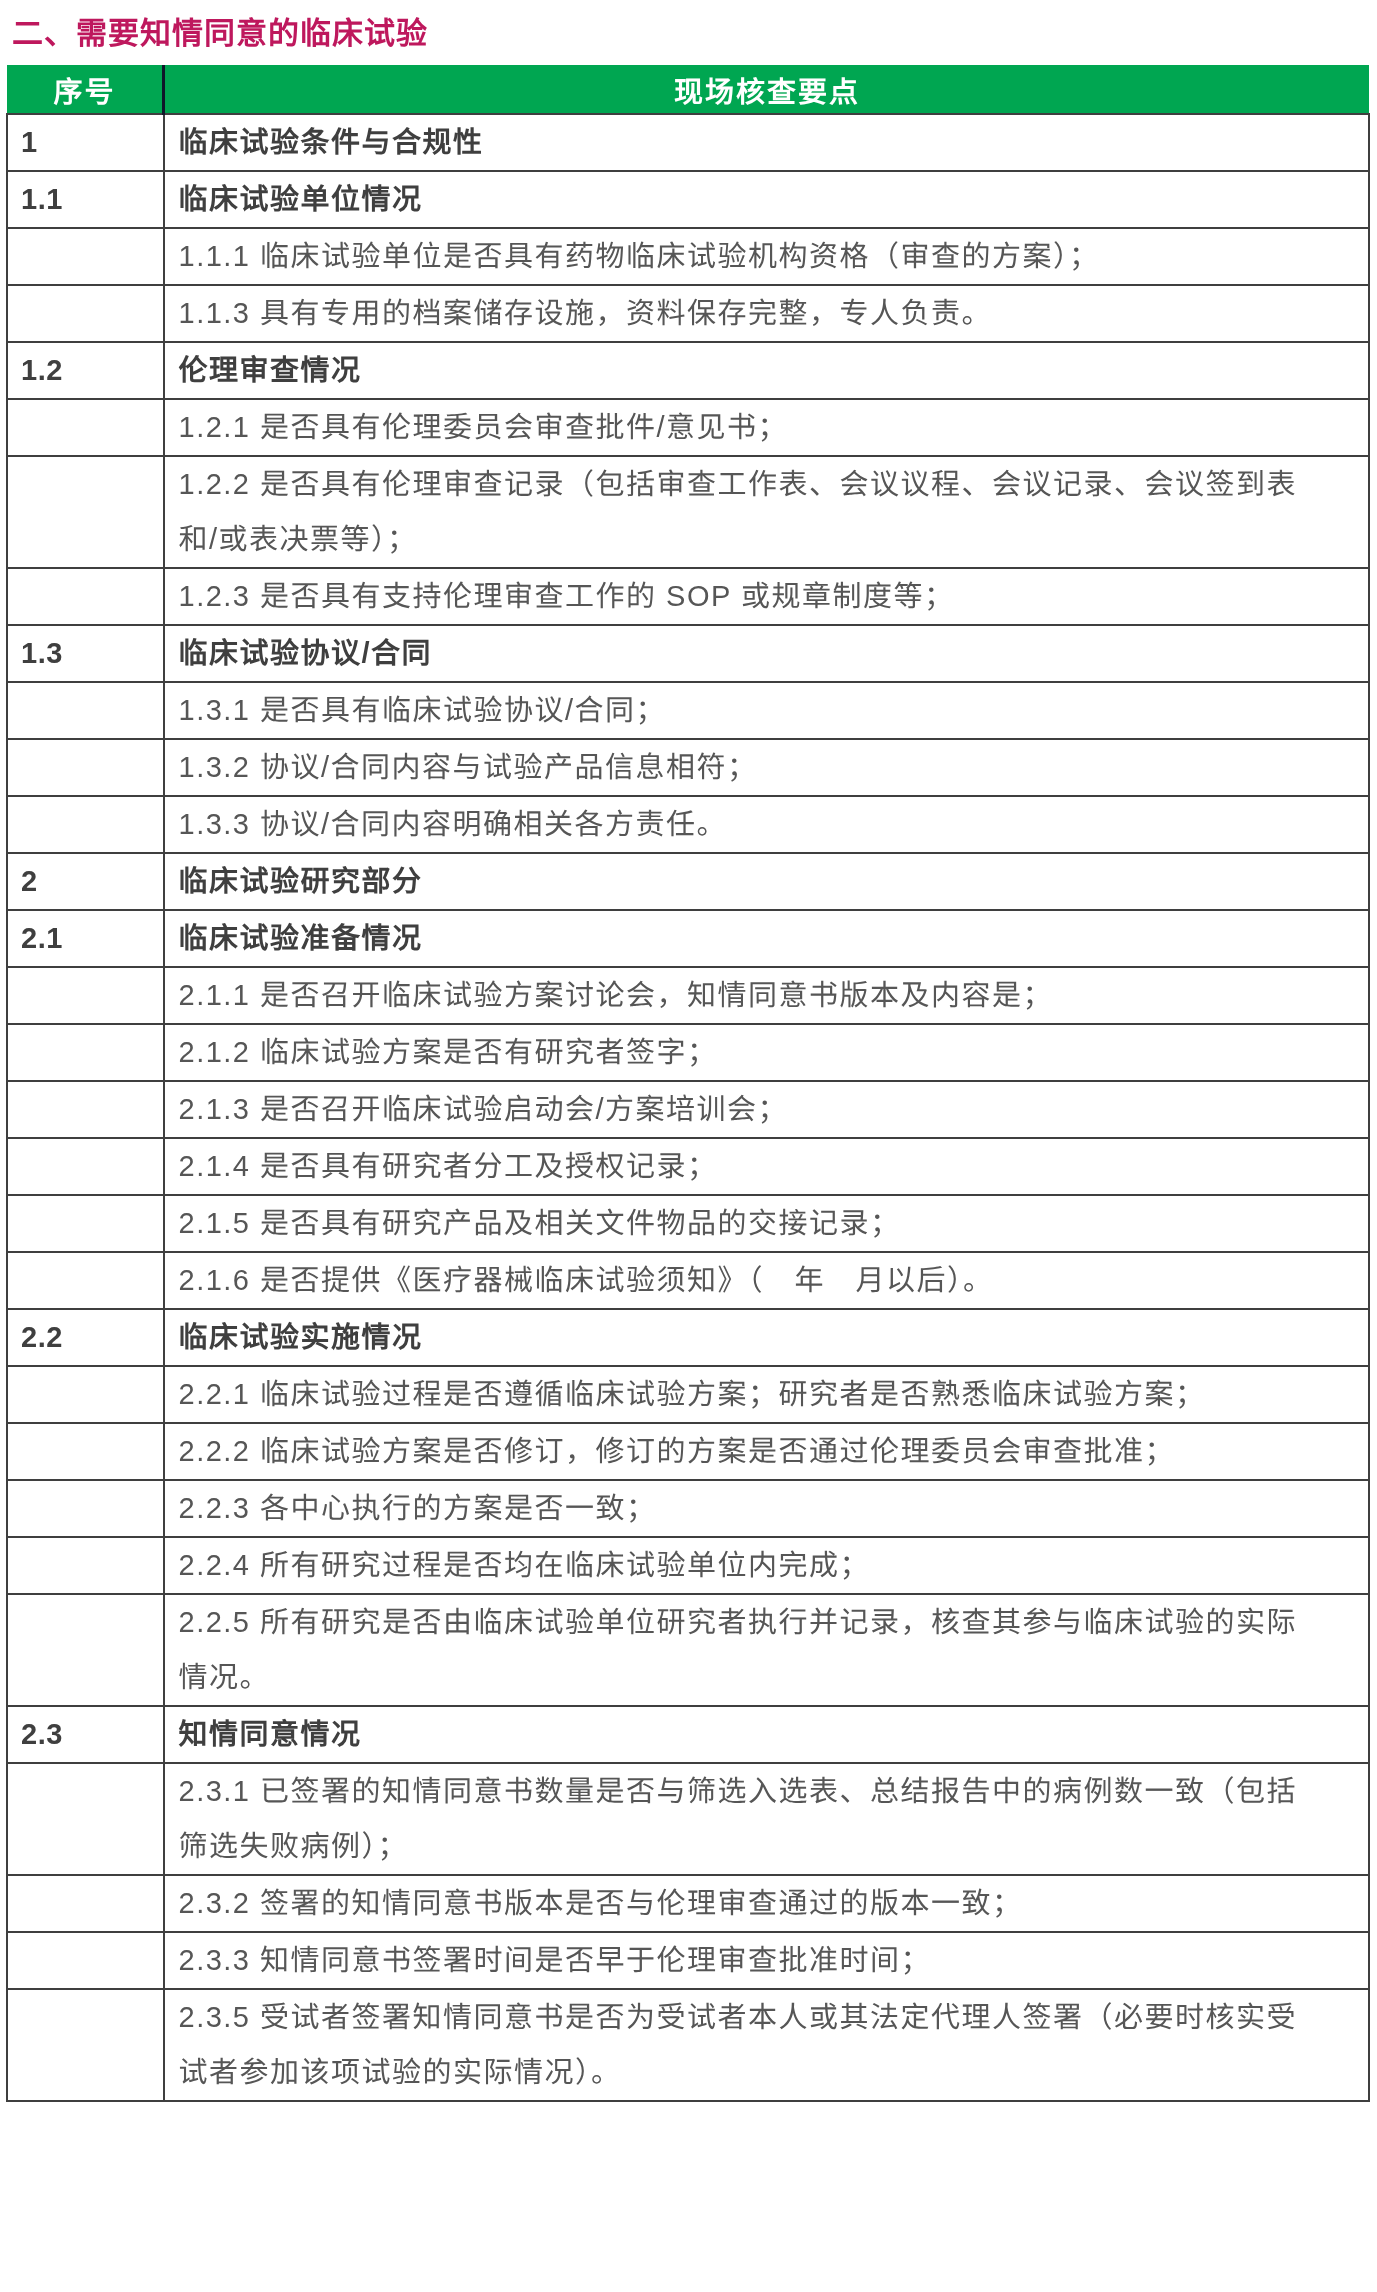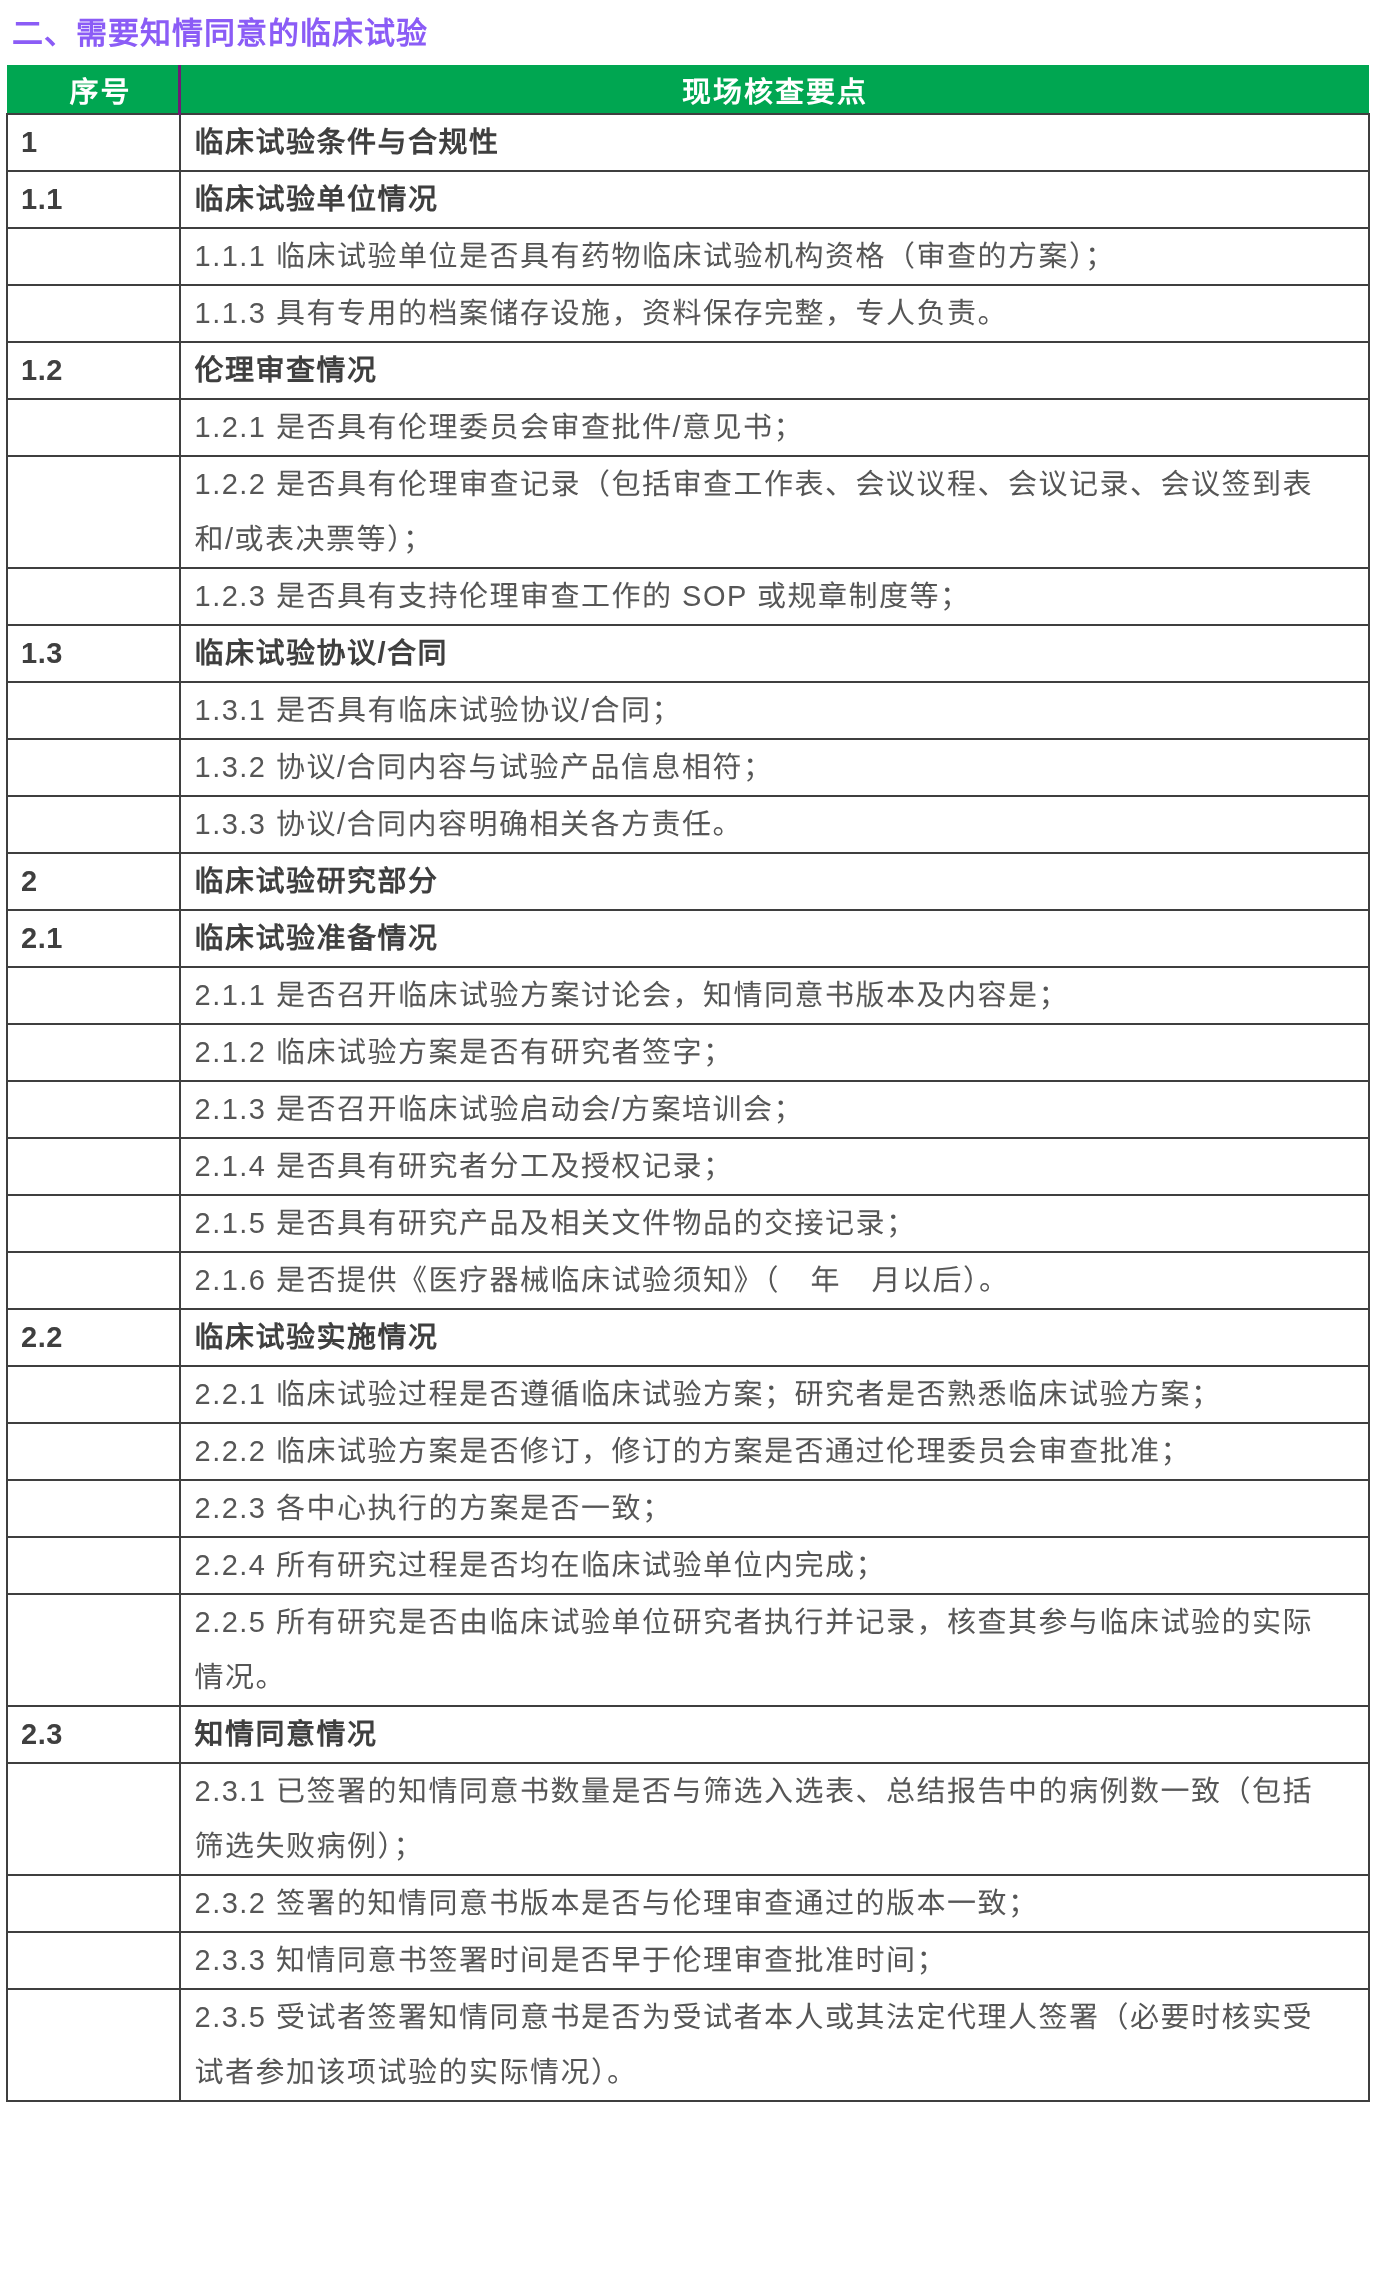--- a/index.html
+++ b/index.html
@@ -12,21 +12,21 @@
     min-height: 2292px;
     background: #ffffff;
     font-family: "Liberation Sans", "DejaVu Sans", sans-serif;
     box-sizing: border-box;
     padding-top: 6px;
   }
   .doc-title {
     margin: 2px 0 12px 12px;
     font-size: 31px;
     font-weight: bold;
-    color: #8b5cf6;
+    color: #be185d;
     letter-spacing: 1px;
   }
   table.check-table {
     border-collapse: collapse;
     table-layout: fixed;
     width: 1364px;
     margin-left: 6px;
   }
   table.check-table th {
     background: #00a651;
@@ -35,22 +35,21 @@
     font-weight: bold;
     height: 48px;
     text-align: center;
     vertical-align: middle;
     letter-spacing: 2px;
     border: none;
     padding: 0;
   }
   table.check-table th.col-no {
     width: 155px;
-    border-right: 3px solid #701a75;
-    padding-left: 16px;
+    border-right: 3px solid #0f172a;
   }
   table.check-table td {
     border: 2px solid #3f3f3f;
     font-size: 29px;
     color: #565656;
     line-height: 55px;
     padding: 0 10px 0 14px;
     vertical-align: middle;
     white-space: pre-line;
     letter-spacing: 1.5px;

